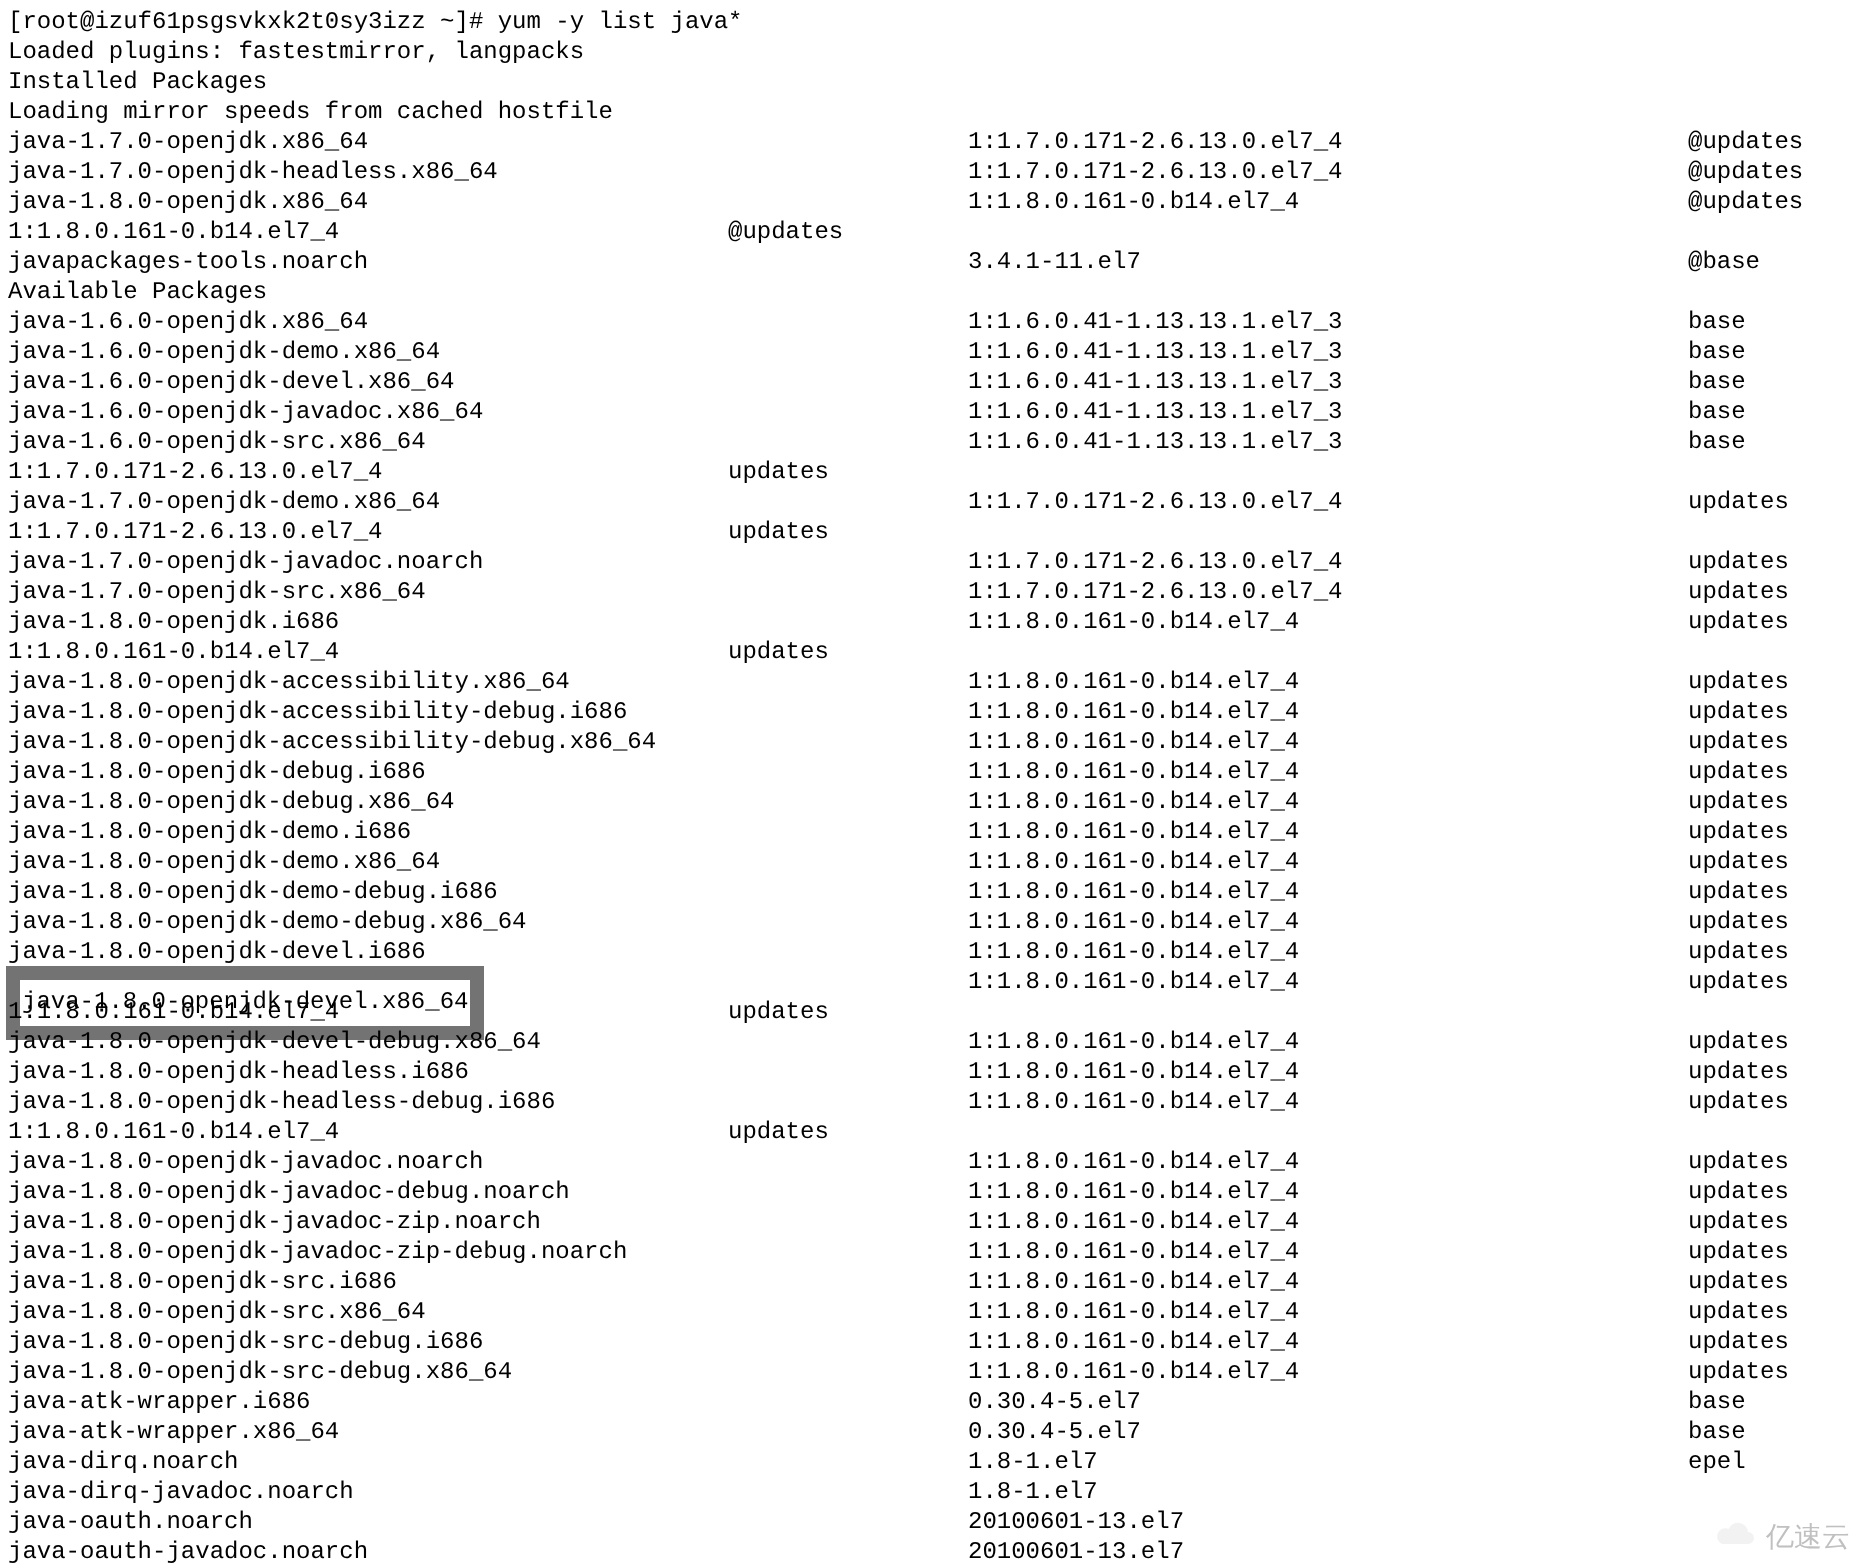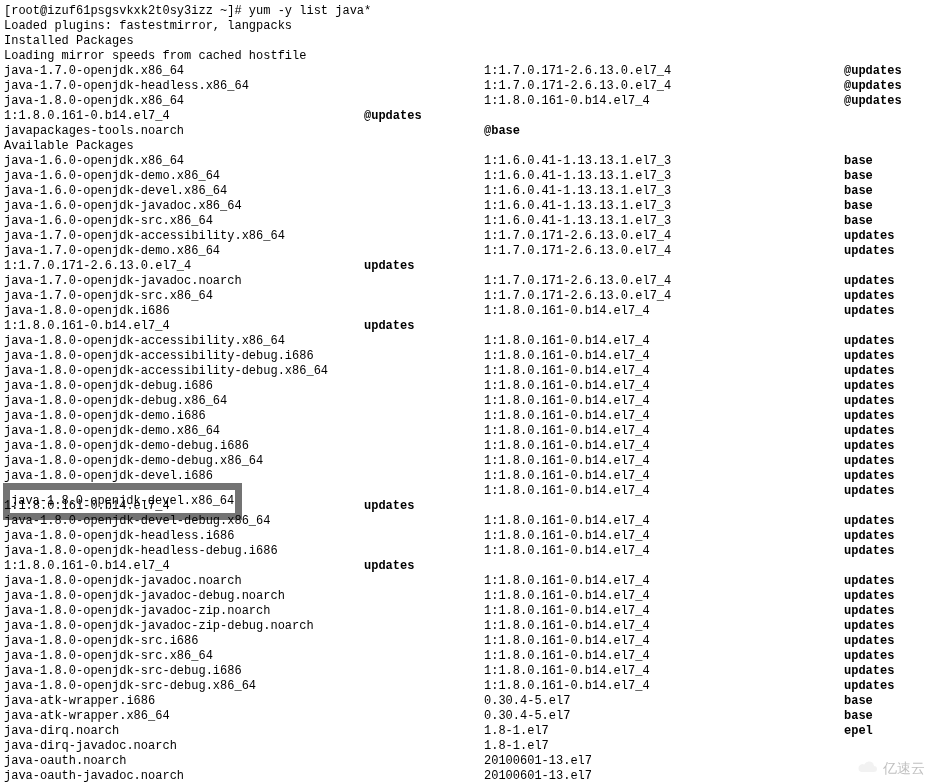--- a/index.html
+++ b/index.html
@@ -13,21 +13,21 @@
       width: 935px;
       position: relative;
     }
     .line {
       display: flex;
       line-height: 15px;
       height: 15px;
     }
     .col-pkg { width: 480px; flex-shrink: 0; }
     .col-ver { width: 360px; flex-shrink: 0; }
-    .col-repo { flex-shrink: 0; font-weight: bold; }
+    .col-repo { flex-shrink: 0; }
     .highlight {
       border: 7px solid #737373;
       display: inline-block;
       padding: 4px 1px;
       margin: -1px;
     }
     .watermark {
       position: absolute;
       right: 10px;
       bottom: 10px;
@@ -63,20 +63,21 @@
       <span class="col-pkg">java-1.8.0-openjdk.x86_64</span>
       <span class="col-ver">1:1.8.0.161-0.b14.el7_4</span>
       <span class="col-repo">@updates</span>
     </div>
     <div class="line">
       <span class="col-ver">1:1.8.0.161-0.b14.el7_4</span>
       <span class="col-repo">@updates</span>
     </div>
     <div class="line">
       <span class="col-pkg">javapackages-tools.noarch</span>
+      <span class="col-ver">3.4.1-11.el7</span>
       <span class="col-repo">@base</span>
     </div>
     <div class="line">Available Packages</div>
     <div class="line">
       <span class="col-pkg">java-1.6.0-openjdk.x86_64</span>
       <span class="col-ver">1:1.6.0.41-1.13.13.1.el7_3</span>
       <span class="col-repo">base</span>
     </div>
     <div class="line">
       <span class="col-pkg">java-1.6.0-openjdk-demo.x86_64</span>
@@ -92,21 +93,20 @@
       <span class="col-pkg">java-1.6.0-openjdk-javadoc.x86_64</span>
       <span class="col-ver">1:1.6.0.41-1.13.13.1.el7_3</span>
       <span class="col-repo">base</span>
     </div>
     <div class="line">
       <span class="col-pkg">java-1.6.0-openjdk-src.x86_64</span>
       <span class="col-ver">1:1.6.0.41-1.13.13.1.el7_3</span>
       <span class="col-repo">base</span>
     </div>
     <div class="line">
-      <span class="col-pkg">java-1.7.0-openjdk-accessibility.x86_64</span>
       <span class="col-ver">1:1.7.0.171-2.6.13.0.el7_4</span>
       <span class="col-repo">updates</span>
     </div>
     <div class="line">
       <span class="col-pkg">java-1.7.0-openjdk-demo.x86_64</span>
       <span class="col-ver">1:1.7.0.171-2.6.13.0.el7_4</span>
       <span class="col-repo">updates</span>
     </div>
     <div class="line">
       <span class="col-ver">1:1.7.0.171-2.6.13.0.el7_4</span>

